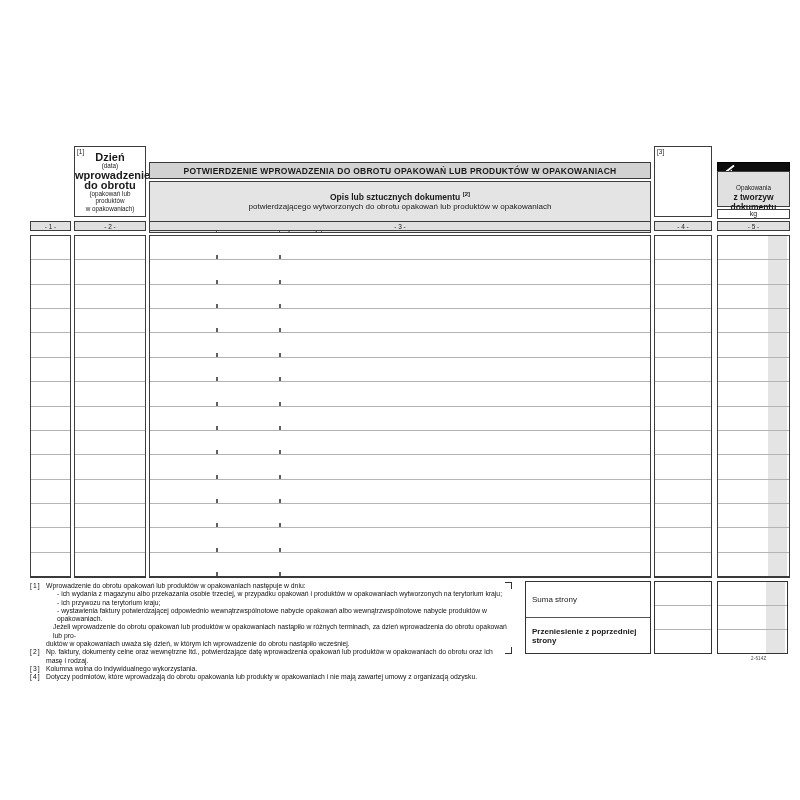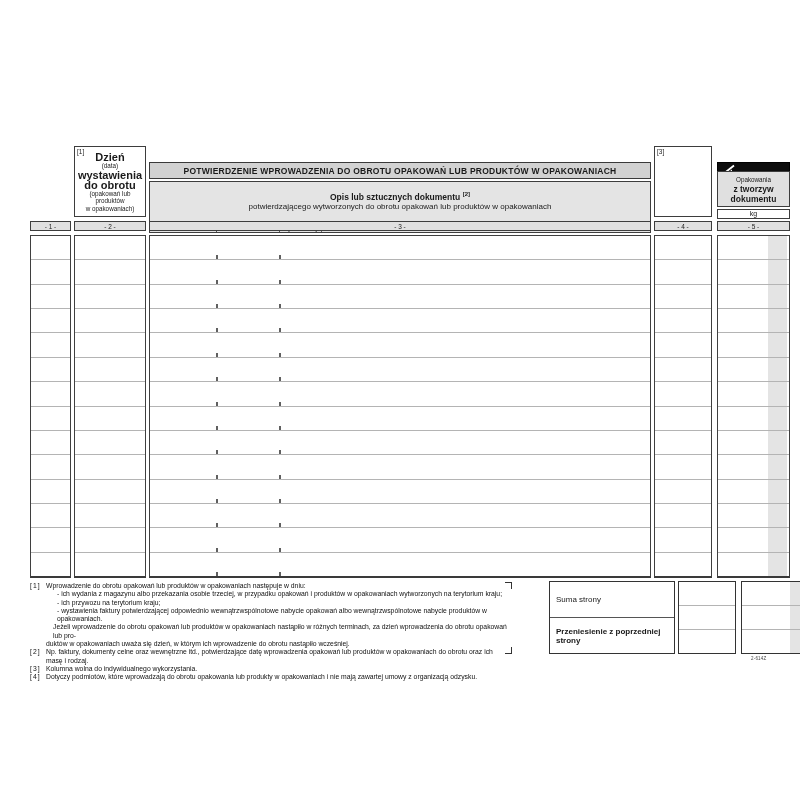--- a/index.html
+++ b/index.html
@@ -36,21 +36,21 @@
   .datebox .b { font-size:11px; font-weight:bold; line-height:10px; }
   .datebox .s { font-size:6.3px; line-height:7.5px; color:#222; }
   .datebox .pad1 { margin-top:5px; }
 
   .freebox { left:654px; top:146px; width:58px; height:71px; }
   .freebox .ref { position:absolute; left:2px; top:1px; font-size:6.5px; }
 
   .blackbox { left:717px; top:146px; width:73px; height:22px; background:#0d0d0d;
     border:1px solid #000; display:flex; align-items:center; }
   .packbox { left:717px; top:171px; width:73px; height:36px; background:#e0e0e0;
-    text-align:center; padding-top:4px; }
+    text-align:center; padding-top:12px; }
   .packbox .s { font-size:6.3px; line-height:8px; }
   .packbox .b { font-size:8.5px; font-weight:bold; line-height:10px; }
   .kgbox { left:717px; top:209px; width:73px; height:9.5px;
     display:flex; align-items:center; justify-content:center; font-size:7px; }
 
   
   .numbox { position:absolute; top:221px; height:10px; border:1px solid #3d3d3d;
     background:#e0e0e0; display:flex; align-items:center; justify-content:center;
     font-size:6.5px; color:#222; }
 
@@ -59,21 +59,21 @@
     border:1px solid #3f3f3f; border-bottom:2px solid #3a3a3a;
     display:flex; flex-direction:column; }
   .body-row { flex:1 1 0; border-bottom:1px solid #b4b4b4; position:relative; z-index:1; }
   .body-row:last-child { border-bottom:none; }
   .tick { position:absolute; bottom:0; width:2px; height:4px; background:#606060; }
   .tick-a { left:66px; } .tick-b { left:129px; }
   .stripe { position:absolute; top:0; bottom:0; right:2px; width:19px; background:#e4e4e4; z-index:0; }
 
   
   .sumbox { position:absolute; top:581px; height:73px; border:1.5px solid #333;
-    background:#fff; display:flex; flex-direction:column;margin-left:24px; }
+    background:#fff; display:flex; flex-direction:column; }
   .sumrow { flex:1 1 0; display:flex; align-items:center; padding-left:6px;
     font-size:8px; border-bottom:1px solid #555; }
   .sumrow:last-child { border-bottom:none; font-weight:bold; }
   .sumval { flex:1 1 0; border-bottom:1px solid #b4b4b4; position:relative; z-index:1; }
   .sumval:last-child { border-bottom:none; }
 
   
   .fnblock { position:absolute; left:30px; top:582px; width:478px; font-size:6.8px; line-height:8.3px; color:#111; }
   .fn { position:relative; }
   .fn-marker { position:absolute; left:0; top:0; letter-spacing:1px; }
@@ -91,21 +91,21 @@
 </head>
 <body>
 
 <div class="page">
 
 
   <div class="hbox datebox">
     <span class="ref">[1]</span>
     <div class="b pad1">Dzień</div>
     <div class="s">(data)</div>
-    <div class="b">wystawienia</div>
+    <div class="b">wprowadzenie</div>
     <div class="b">do obrotu</div>
     <div class="s">(opakowań lub</div>
     <div class="s">produktów</div>
     <div class="s">w opakowaniach)</div>
   </div>
 
   <div class="abs titlebar">
     <span>POTWIERDZENIE WPROWADZENIA DO OBROTU OPAKOWAŃ LUB PRODUKTÓW W OPAKOWANIACH</span>
   </div>
   <div class="abs subbox">

